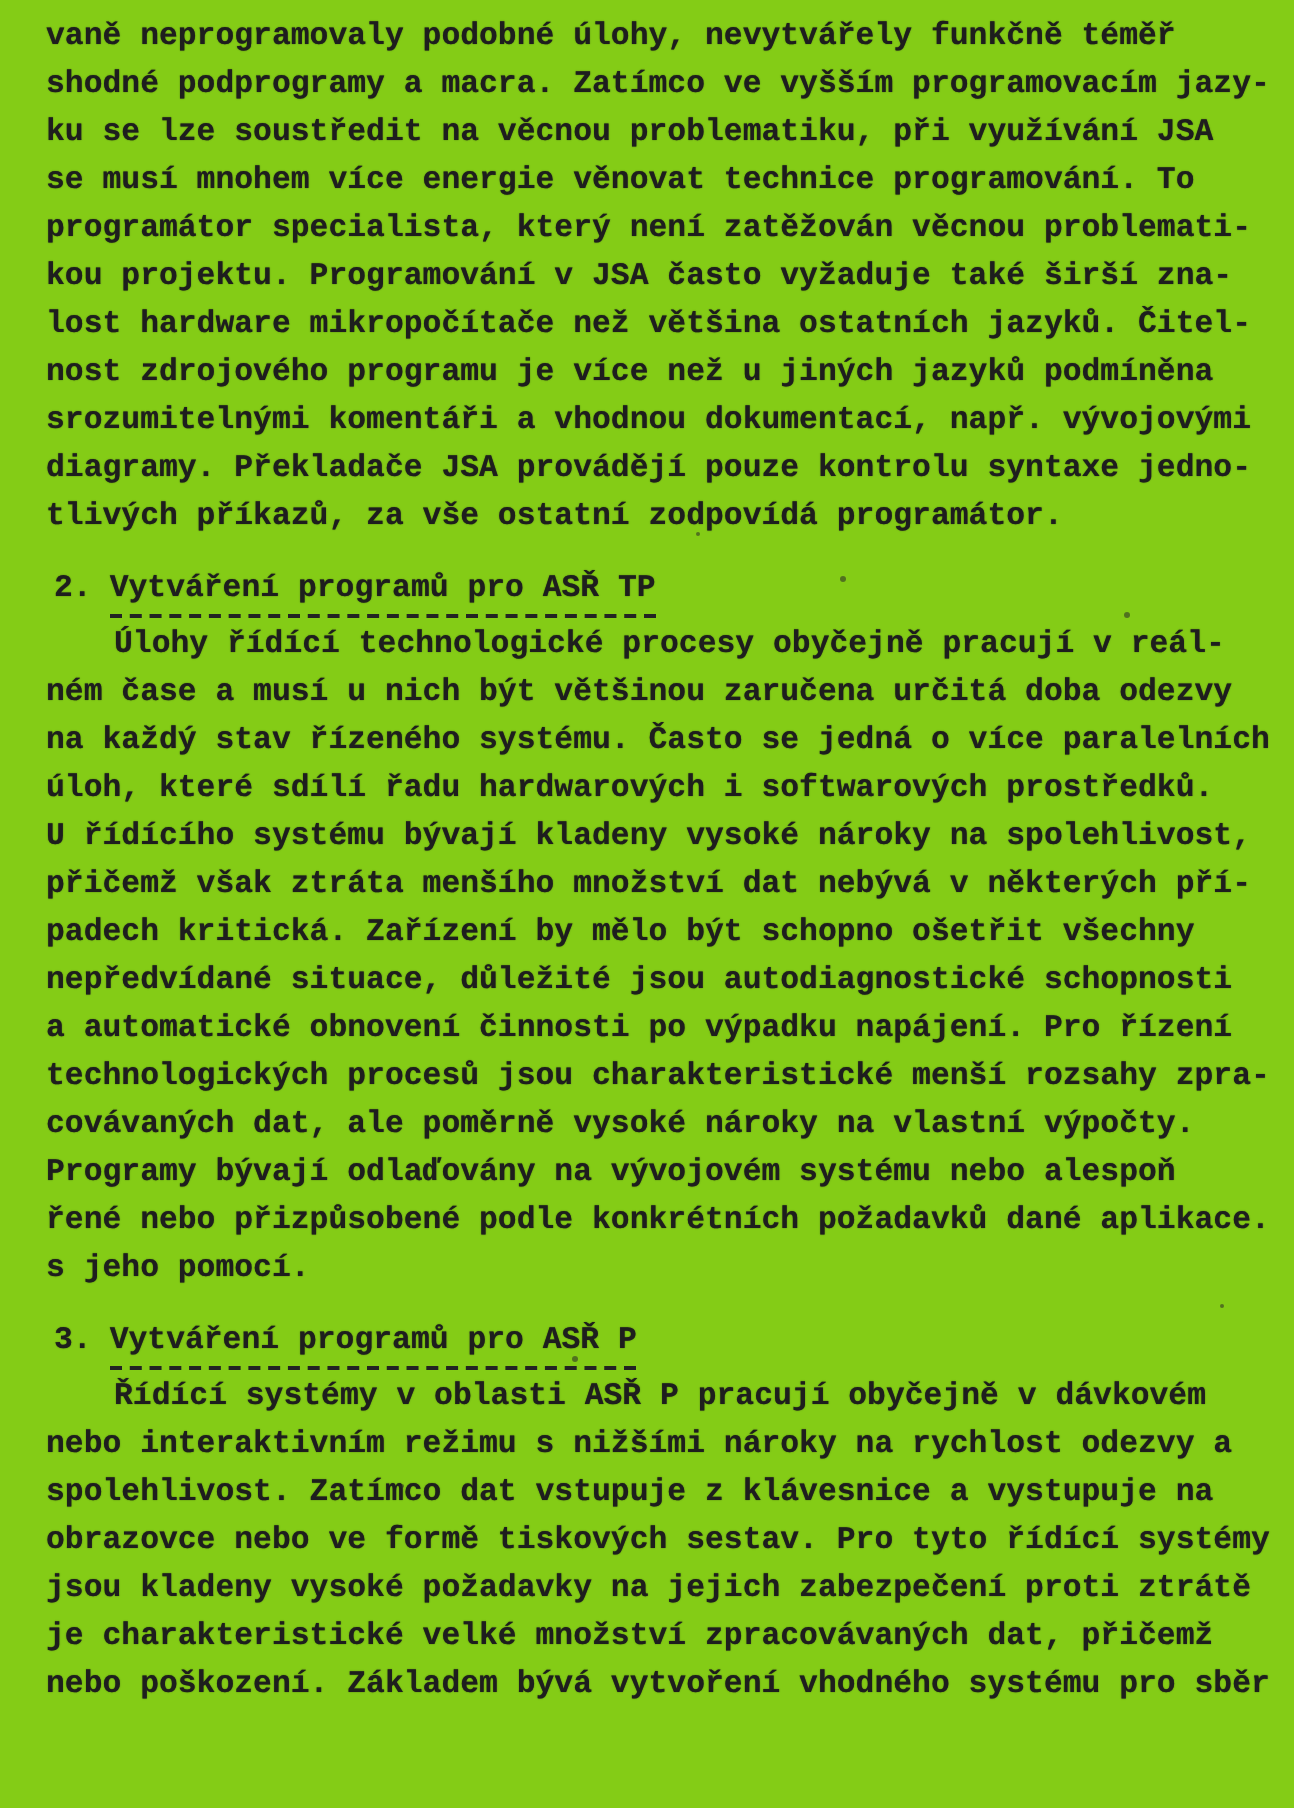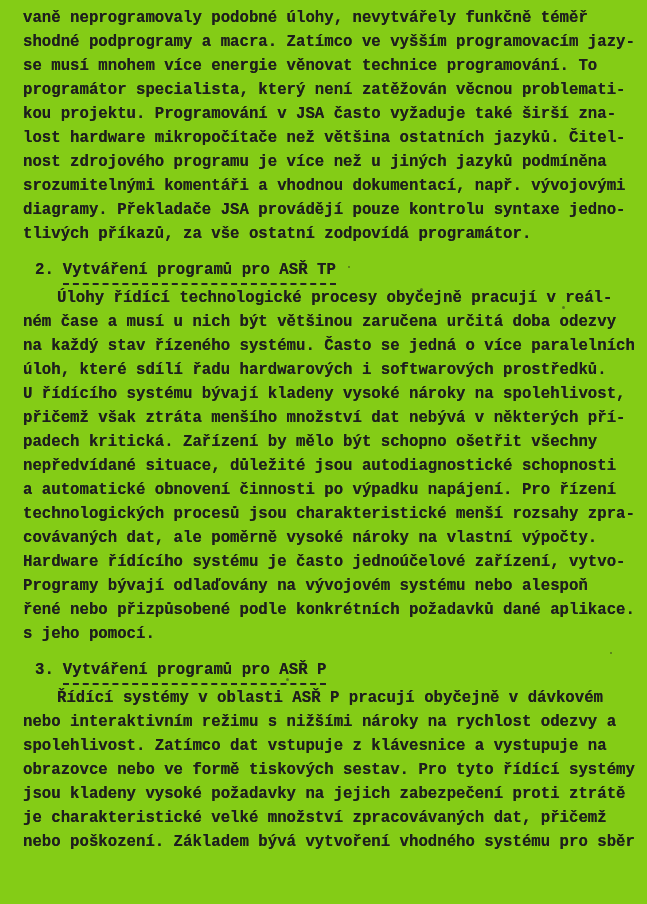--- a/index.html
+++ b/index.html
@@ -11,33 +11,34 @@
     background:#84cc16;
     overflow:hidden;
     font-family:"Liberation Mono","DejaVu Sans Mono",monospace;
     font-weight:700;
     font-size:15.7px;
     color:#1e1e1e;
     text-shadow:0 0 0.6px rgba(25,25,25,0.75);
   }
   .line{height:24px;line-height:24px;white-space:pre;}
   .indent{text-indent:34px;}
-  .heading{height:24px;line-height:24px;margin:12px 0 4px 12px;}
+  .heading{height:24px;line-height:24px;margin:12px 0 4px 4px;}
   .heading .num{display:inline-block;margin-right:9px;}
   .heading .title{display:inline-block;border-bottom:2px dashed #232323;padding-bottom:1px;}
   .speck{position:absolute;width:3px;height:3px;border-radius:50%;background:rgba(40,40,40,0.55);}
 </style>
 </head>
 <body>
 
 <div class="page">
 
   <div>
     <div class="line">vaně neprogramovaly podobné úlohy, nevytvářely funkčně téměř</div>
     <div class="line">shodné podprogramy a macra. Zatímco ve vyšším programovacím jazy-</div>
+    <div class="line">ku se lze soustředit na věcnou problematiku, při využívání JSA</div>
     <div class="line">se musí mnohem více energie věnovat technice programování. To</div>
     <div class="line">programátor specialista, který není zatěžován věcnou problemati-</div>
     <div class="line">kou projektu. Programování v JSA často vyžaduje také širší zna-</div>
     <div class="line">lost hardware mikropočítače než většina ostatních jazyků. Čitel-</div>
     <div class="line">nost zdrojového programu je více než u jiných jazyků podmíněna</div>
     <div class="line">srozumitelnými komentáři a vhodnou dokumentací, např. vývojovými</div>
     <div class="line">diagramy. Překladače JSA provádějí pouze kontrolu syntaxe jedno-</div>
     <div class="line">tlivých příkazů, za vše ostatní zodpovídá programátor.</div>
   </div>
 
@@ -50,21 +51,20 @@
     <div class="line">ném čase a musí u nich být většinou zaručena určitá doba odezvy</div>
     <div class="line">na každý stav řízeného systému. Často se jedná o více paralelních</div>
     <div class="line">úloh, které sdílí řadu hardwarových i softwarových prostředků.</div>
     <div class="line">U řídícího systému bývají kladeny vysoké nároky na spolehlivost,</div>
     <div class="line">přičemž však ztráta menšího množství dat nebývá v některých pří-</div>
     <div class="line">padech kritická. Zařízení by mělo být schopno ošetřit všechny</div>
     <div class="line">nepředvídané situace, důležité jsou autodiagnostické schopnosti</div>
     <div class="line">a automatické obnovení činnosti po výpadku napájení. Pro řízení</div>
     <div class="line">technologických procesů jsou charakteristické menší rozsahy zpra-</div>
     <div class="line">covávaných dat, ale poměrně vysoké nároky na vlastní výpočty.</div>
-    <div class="line">Hardware řídícího systému je často jednoúčelové zařízení, vytvo-</div>
     <div class="line">Programy bývají odlaďovány na vývojovém systému nebo alespoň</div>
     <div class="line">řené nebo přizpůsobené podle konkrétních požadavků dané aplikace.</div>
     <div class="line">s jeho pomocí.</div>
   </div>
 
   <div class="heading">
     <span class="num">3.</span><span class="title">Vytváření programů pro ASŘ P</span>
   </div>
 
   <div>

